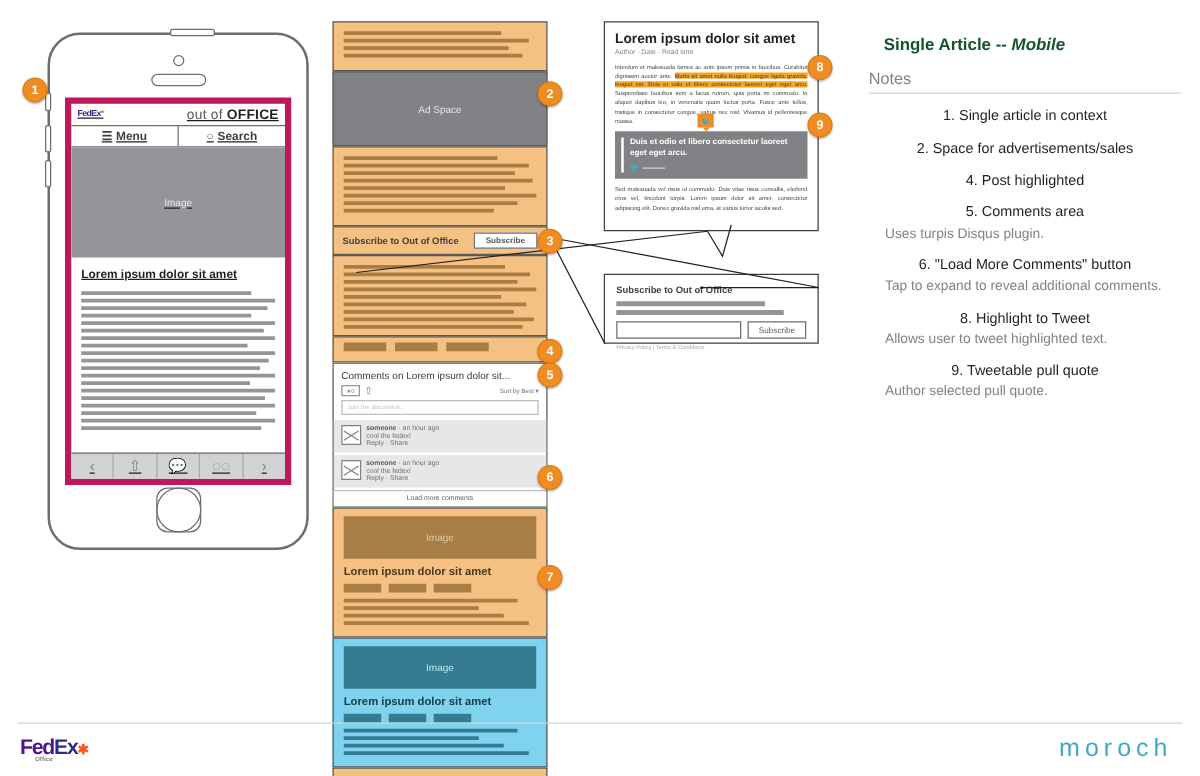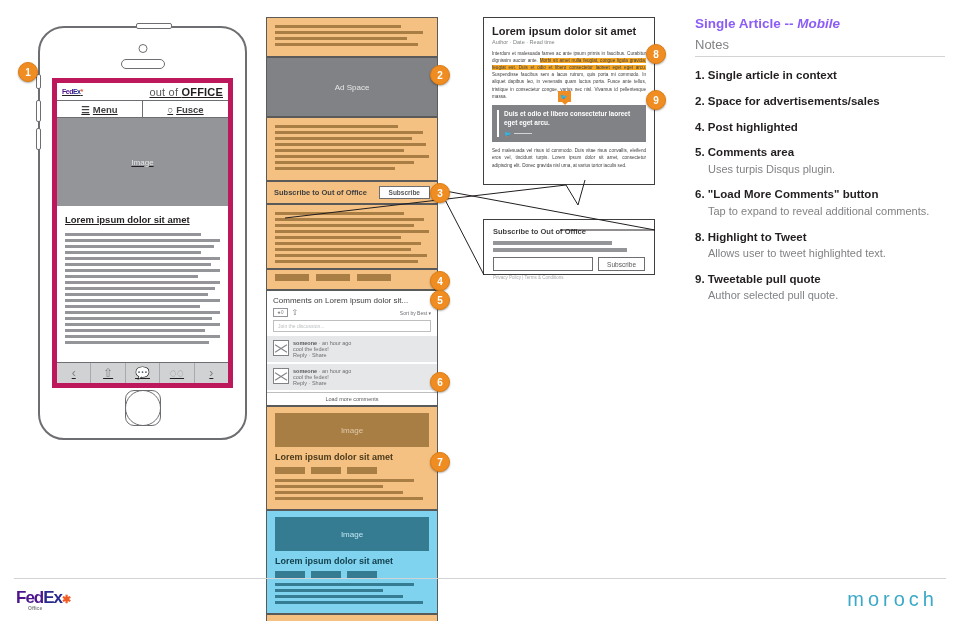--- a/index.html
+++ b/index.html
@@ -156,28 +156,28 @@
   .dp-sub .bar{background:#939598;height:4px;margin-bottom:3px;}
   .dp-form{display:flex;gap:5px;margin-top:5px;}
   .dp-input{flex:1;height:12px;border:1px solid #6d6e71;}
   .dp-btn{
     border:1px solid #6d6e71;font-size:6.5px;color:#58595b;padding:0 8px;
     display:flex;align-items:center;
   }
   .dp-fine{font-size:4.5px;color:#a7a9ac;margin-top:4px;}
   
   .notes{position:absolute;left:695px;top:16px;width:250px;}
-  .notes h2{margin:0;font-size:13.5px;font-weight:bold;color:#8b5cf6;}
+  .notes h2{margin:12px;font-size:13.5px;font-weight:bold;color:#14532d;}
   .notes h2 em{font-weight:bold;}
   .notes-sub{
     font-size:13px;color:#808285;margin:6px 0 3px 0;padding-bottom:4px;
     border-bottom:1px solid #d1d3d4;
   }
   .note{margin-top:12px;}
-  .note .t{font-size:11.5px;font-weight:bold;color:#231f20;line-height:1.2;}
+  .note .t{font-size:11.5px;font-weight:normal;color:#231f20;line-height:1.2;text-align:center;}
   .note .d{font-size:11px;color:#808285;line-height:1.3;margin-top:2px;padding-left:13px;}
   
   .footer{position:absolute;left:14px;right:14px;bottom:42px;height:1px;background:#d1d3d4;}
   .fedex{position:absolute;left:16px;bottom:10px;font-size:17px;font-weight:bold;letter-spacing:-1px;}
   .fedex .fed{color:#4d148c;}
   .fedex .ex{color:#2a2a8c;}
   .fedex .sub{display:block;font-size:5px;color:#808285;letter-spacing:0;margin-top:-3px;padding-left:12px;}
   .fedex .star{color:#f15a22;font-size:11px;}
   .moroch{
     position:absolute;right:22px;bottom:10px;font-size:20px;color:#3ba9c7;letter-spacing:4px;
@@ -204,21 +204,21 @@
         </span>
         <span class="ph-brand"><span>out of </span><b>OFFICE</b></span>
       </div>
       <div class="ph-nav">
         <div>
           <span>☰</span>
           <span>Menu</span>
         </div>
         <div>
           <span>○</span>
-          <span>Fusce</span>
+          <span>Search</span>
         </div>
       </div>
       <div class="ph-img">
           <span>Image</span>
         </div>
       <div class="ph-body">
         <div class="ph-title">Lorem ipsum dolor sit amet</div>
         <div>
           <span class="bar" style="background:#939598;width:88%"></span>
           <span class="bar" style="background:#939598;width:100%"></span>

